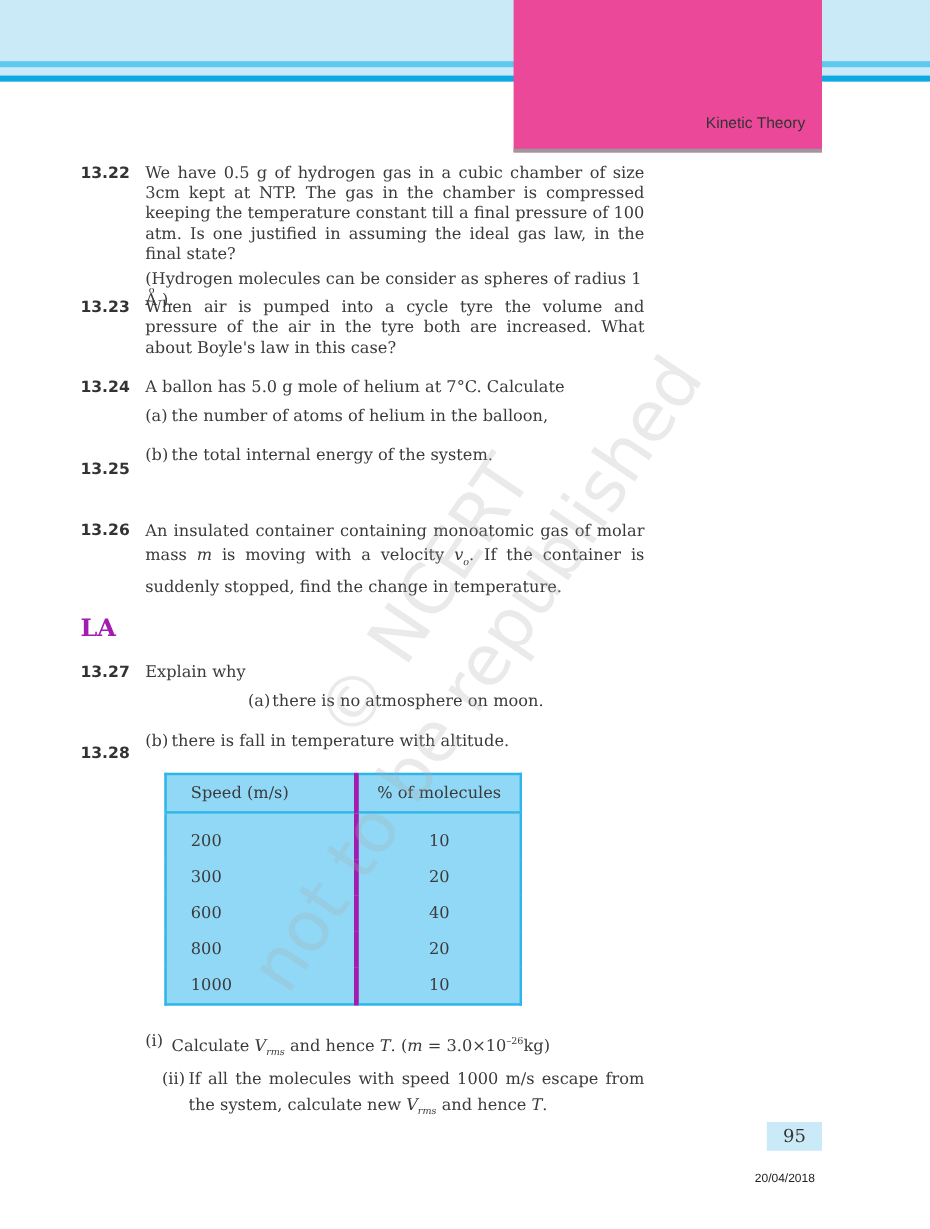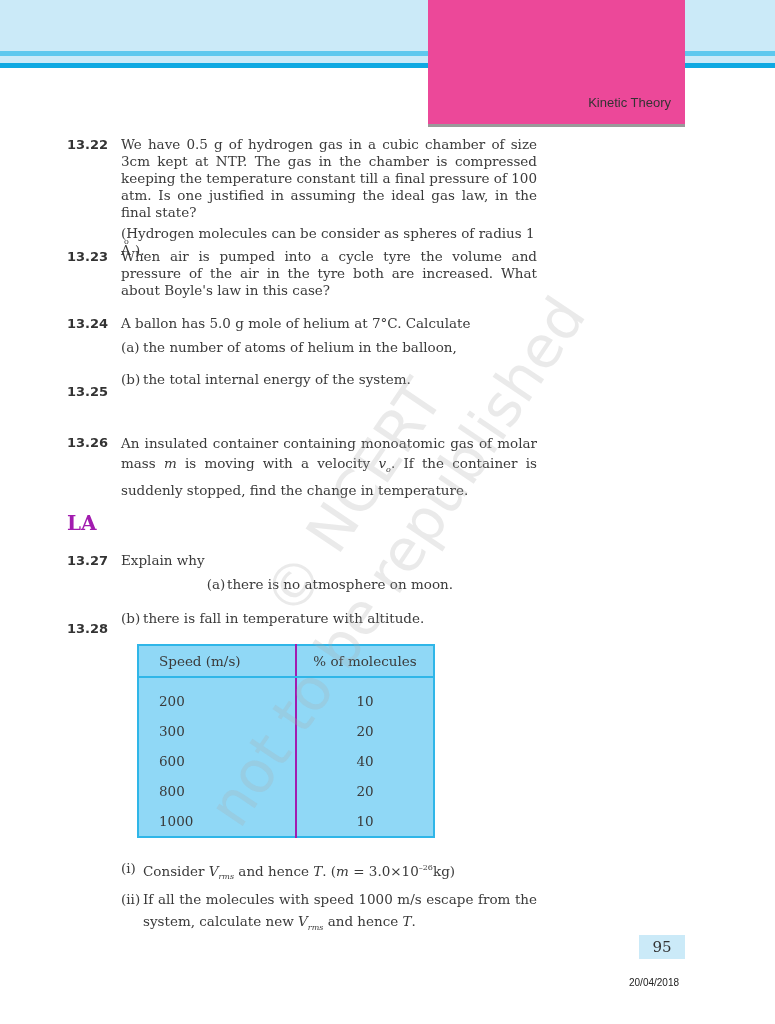--- a/index.html
+++ b/index.html
@@ -41,21 +41,21 @@
     font-family: "DejaVu Serif", serif; font-weight: bold; font-size: 20px; color: #a21caf;
   }
   table.speed {
     position: absolute; left: 137px; top: 644px; width: 298px; height: 191px;
     border-collapse: collapse; background: #90d8f6;
     border: 2px solid #2fb6e8;
     font-size: 13.5px; color: #3a3a3a;
   }
   table.speed th, table.speed td { padding: 0; font-weight: normal; }
   table.speed th { height: 30px; border-bottom: 2px solid #2fb6e8; text-align: left; }
-  table.speed .c1 { width: 136px; border-right: 2px solid #a21caf; padding-left: 20px; text-align: left; }
+  table.speed .c1 { width: 136px; border-right: 4px solid #a21caf; padding-left: 20px; text-align: left; }
   table.speed .c2 { text-align: center; }
   table.speed th.c2 { text-align: center; }
   table.speed td { height: 30px; }
   table.speed tr.first td { padding-top: 8px; }
   .page-num {
     position: absolute; left: 639px; top: 935px; width: 46px; height: 24px;
     background: #cbeaf8; text-align: center; line-height: 24px;
     font-size: 15px; color: #333;
   }
   .date {
@@ -162,24 +162,24 @@
       <td class="c1">1000</td>
       <td class="c2">10</td>
     </tr>
   </tbody>
 </table>
 
 <div style="position:absolute; left:121px; top:857px; width:416px; font-size:13.5px; line-height:22px;">
   <div style="display:flex;">
     <span style="width:22px; flex:none;">(i)</span>
     <span>
-      <span>Consider </span><i class="var">V</i><sub class="s">rms</sub><span> and hence </span><i class="var">T</i><span>. (</span><i class="var">m</i><span> = 3.0×10</span><sup class="s" style="font-style:normal;">–26</sup><span>kg)</span>
+      <span>Calculate </span><i class="var">V</i><sub class="s">rms</sub><span> and hence </span><i class="var">T</i><span>. (</span><i class="var">m</i><span> = 3.0×10</span><sup class="s" style="font-style:normal;">–26</sup><span>kg)</span>
     </span>
   </div>
-  <div style="display:flex;">
+  <div style="display:flex;margin-left:14px;">
     <span style="width:22px; flex:none;">(ii)</span>
     <span style="text-align:justify;">
       <span>If all the molecules with speed 1000 m/s escape from the system, calculate new </span><i class="var">V</i><sub class="s">rms</sub><span>  and hence </span><i class="var">T</i><span>.</span>
     </span>
   </div>
 </div>
 
 <div style="position:absolute; left:0; top:0; width:775px; height:1024px; pointer-events:none;">
   <div style="position:absolute; left:250px; top:590px; transform:rotate(-56deg); transform-origin:left top; font-family:'DejaVu Sans',sans-serif; font-size:58px; color:rgba(170,170,170,0.25); white-space:nowrap;">© NCERT</div>
   <div style="position:absolute; left:195px; top:800px; transform:rotate(-56deg); transform-origin:left top; font-family:'DejaVu Sans',sans-serif; font-size:58px; color:rgba(170,170,170,0.25); white-space:nowrap;">not to be republished</div>

